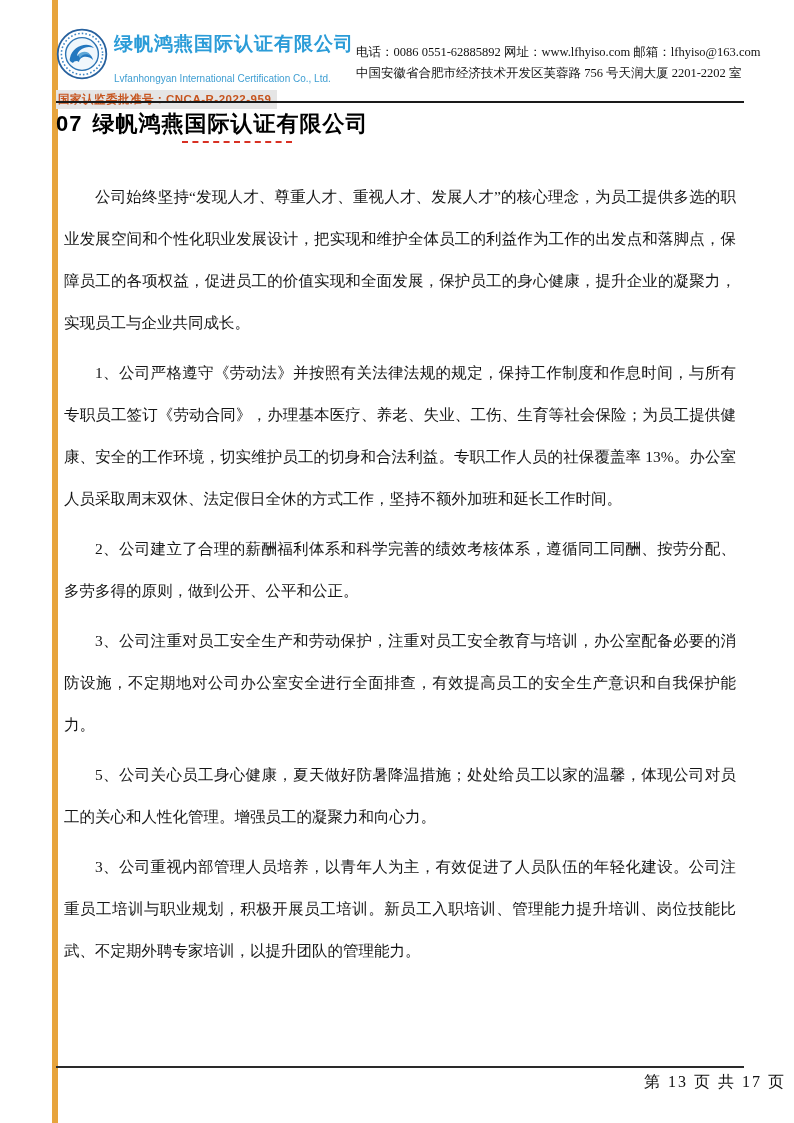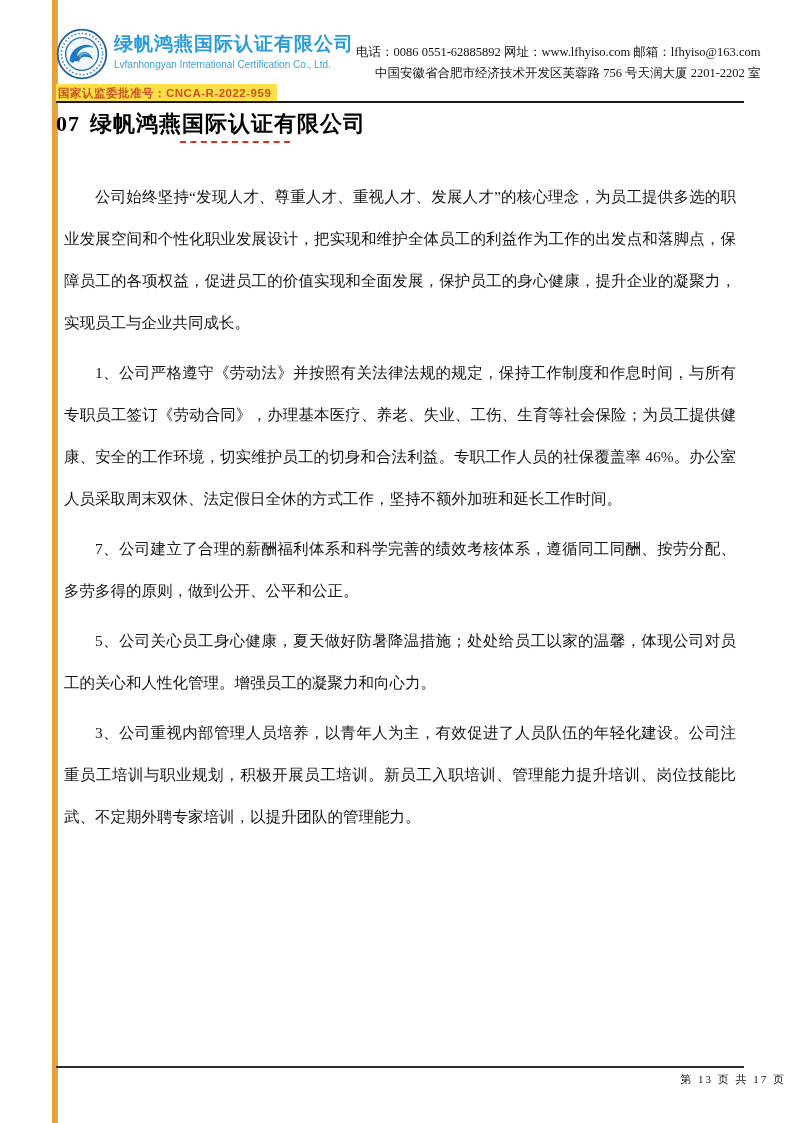--- a/index.html
+++ b/index.html
@@ -6,42 +6,42 @@
   #page{position:relative;width:794px;height:1123px;background:#ffffff;overflow:hidden;
         font-family:"Liberation Sans","DejaVu Sans",sans-serif;color:#111;padding-left:44px;}
   .stripe{position:absolute;left:52px;top:0;width:6px;height:1123px;}
   
   .hdr{position:absolute;left:56px;top:28px;width:688px;display:flex;align-items:flex-start;}
   .hdr-left{width:300px;flex:0 0 auto;}
   .logo-row{display:flex;align-items:flex-start;}
   .logo{width:52px;height:52px;flex:0 0 auto;margin-right:6px;}
   .names{padding-top:4px;}
   .cn-name{font-size:19px;font-weight:bold;letter-spacing:1px;line-height:24px;}
-  .en-name{font-size:10px;line-height:14px;margin-top:2px;}
+  .en-name{font-size:10px;line-height:14px;margin-top:16px;}
   .approval{display:inline-block;margin-top:4px;padding:2px 6px 2px 2px;
             font-size:11.5px;font-weight:bold;letter-spacing:0.5px;white-space:nowrap;}
-  .hdr-right{flex:1;text-align:right;padding-top:14px;
+  .hdr-right{flex:1;text-align:left;padding-top:14px;
              font-family:"Liberation Serif","DejaVu Serif",serif;}
   .contact-line{font-size:12.5px;line-height:21px;white-space:nowrap;color:#111;}
   .hdr-rule{position:absolute;left:56px;top:101px;width:688px;border-top:2px solid #1a1a1a;}
   
   .doc-title{position:absolute;left:56px;top:109px;font-size:22px;font-weight:bold;color:#000;
              letter-spacing:1px;}
-  .doc-title .num{margin-right:10px;font-family:Liberation Serif, serif;}
+  .doc-title .num{margin-right:10px;}
   .doc-title .cn{position:relative;display:inline-block;}
   .doc-title .cn::after{content:"";position:absolute;left:90px;bottom:-4px;width:110px;
              border-bottom:2.5px dashed #d83023;}
   
   .body-text{position:absolute;left:56px;top:168px;width:688px;
              font-family:"Liberation Serif","DejaVu Serif",serif;
              font-size:15.5px;line-height:42px;text-align:justify;color:#151515;}
   .body-text p{margin:8px;text-indent:2em;}
   
   .ftr-rule{position:absolute;left:56px;top:1066px;width:688px;border-top:2px solid #2a2a2a;}
-  .ftr{position:absolute;right:52px;top:1072px;font-size:11px;letter-spacing:2px;
+  .ftr{position:absolute;right:52px;top:1072px;font-size:16px;letter-spacing:2px;
        font-family:"Liberation Serif","DejaVu Serif",serif;color:#111;}
 </style>
 </head>
 <body>
 
 <div id="page">
 
   <div class="stripe" style="background:#e7a43c"></div>
 
   <div class="hdr">
@@ -54,38 +54,39 @@
             <circle cx="26" cy="26" r="16.4" fill="#f0f7fc" stroke="#2c74b3" stroke-width="1.4"></circle>
             <path d="M14 30 C16 18 32 13 38 20 C31 17 22 21 21 28 C27 22 36 25 37 32 C32 27 24 28 23 34 C21 32 18 33 17 35 C14 34 13 32 14 30 Z" fill="#2478bf"></path>
             <path d="M22 27 C26 22 33 23 35 28 C31 25 26 26 24 30 Z" fill="#5fa8d8"></path>
           </svg>
         </span>
         <span class="names">
           <div class="cn-name" style="color:#2b9cd8">绿帆鸿燕国际认证有限公司</div>
           <div class="en-name" style="color:#3f9ed2">Lvfanhongyan International Certification Co., Ltd.</div>
         </span>
       </div>
-      <div class="approval" style="background:#fde047;color:#c6541e">国家认监委批准号：CNCA-R-2022-959</div>
+      <div class="approval" style="background:#e5e5e5;color:#c6541e">国家认监委批准号：CNCA-R-2022-959</div>
     </div>
     <div class="hdr-right">
       <div class="contact-line">电话：0086 0551-62885892 网址：www.lfhyiso.com 邮箱：lfhyiso@163.com</div>
       <div class="contact-line">中国安徽省合肥市经济技术开发区芙蓉路 756 号天润大厦 2201-2202 室</div>
     </div>
   </div>
 
   <div class="hdr-rule"></div>
 
   <div class="doc-title">
     <span class="num">07</span><span class="cn">绿帆鸿燕国际认证有限公司</span>
   </div>
 
   <div class="body-text">
     <p>公司始终坚持“发现人才、尊重人才、重视人才、发展人才”的核心理念，为员工提供多选的职业发展空间和个性化职业发展设计，把实现和维护全体员工的利益作为工作的出发点和落脚点，保障员工的各项权益，促进员工的价值实现和全面发展，保护员工的身心健康，提升企业的凝聚力，实现员工与企业共同成长。</p>
-    <p>1、公司严格遵守《劳动法》并按照有关法律法规的规定，保持工作制度和作息时间，与所有专职员工签订《劳动合同》，办理基本医疗、养老、失业、工伤、生育等社会保险；为员工提供健康、安全的工作环境，切实维护员工的切身和合法利益。专职工作人员的社保覆盖率 46%。办公室人员采取周末双休、法定假日全休的方式工作，坚持不额外加班和延长工作时间。</p>
-    <p>7、公司建立了合理的薪酬福利体系和科学完善的绩效考核体系，遵循同工同酬、按劳分配、多劳多得的原则，做到公开、公平和公正。</p>
+    <p>1、公司严格遵守《劳动法》并按照有关法律法规的规定，保持工作制度和作息时间，与所有专职员工签订《劳动合同》，办理基本医疗、养老、失业、工伤、生育等社会保险；为员工提供健康、安全的工作环境，切实维护员工的切身和合法利益。专职工作人员的社保覆盖率 13%。办公室人员采取周末双休、法定假日全休的方式工作，坚持不额外加班和延长工作时间。</p>
+    <p>2、公司建立了合理的薪酬福利体系和科学完善的绩效考核体系，遵循同工同酬、按劳分配、多劳多得的原则，做到公开、公平和公正。</p>
+    <p>3、公司注重对员工安全生产和劳动保护，注重对员工安全教育与培训，办公室配备必要的消防设施，不定期地对公司办公室安全进行全面排查，有效提高员工的安全生产意识和自我保护能力。</p>
     <p>5、公司关心员工身心健康，夏天做好防暑降温措施；处处给员工以家的温馨，体现公司对员工的关心和人性化管理。增强员工的凝聚力和向心力。</p>
     <p>3、公司重视内部管理人员培养，以青年人为主，有效促进了人员队伍的年轻化建设。公司注重员工培训与职业规划，积极开展员工培训。新员工入职培训、管理能力提升培训、岗位技能比武、不定期外聘专家培训，以提升团队的管理能力。</p>
   </div>
 
   <div class="ftr-rule"></div>
   <div class="ftr">第 13 页 共 17 页</div>
 
 </div>
 
 </body></html>

